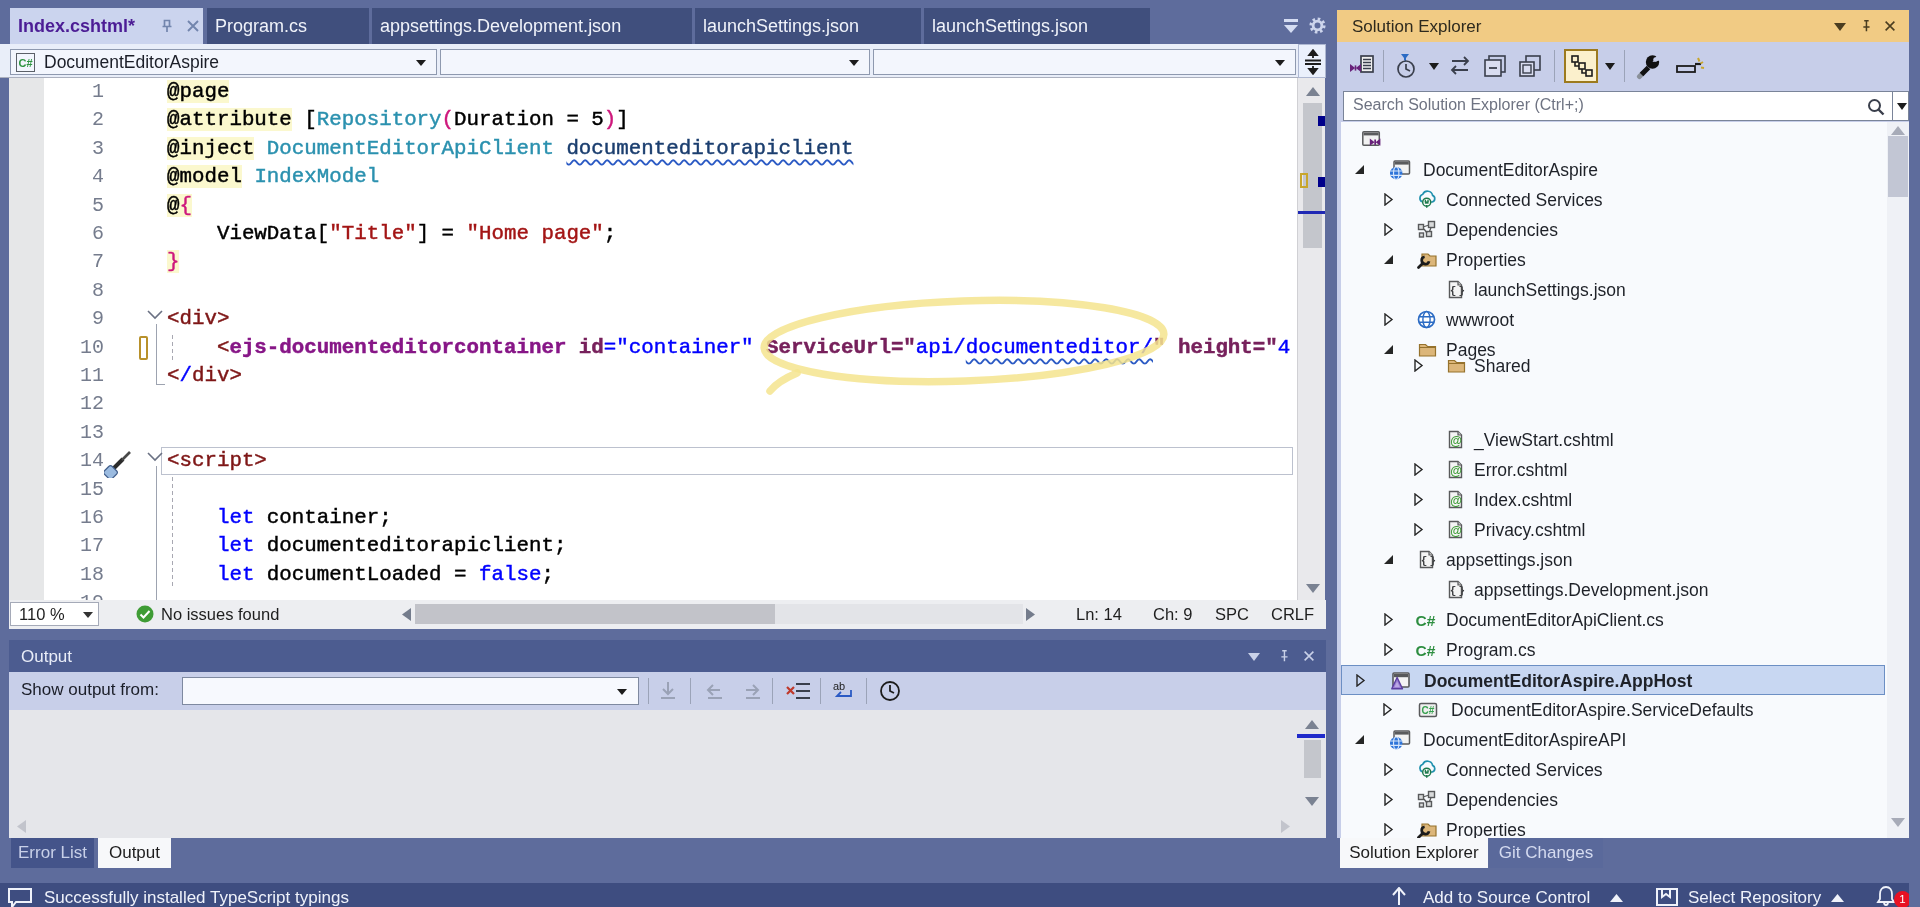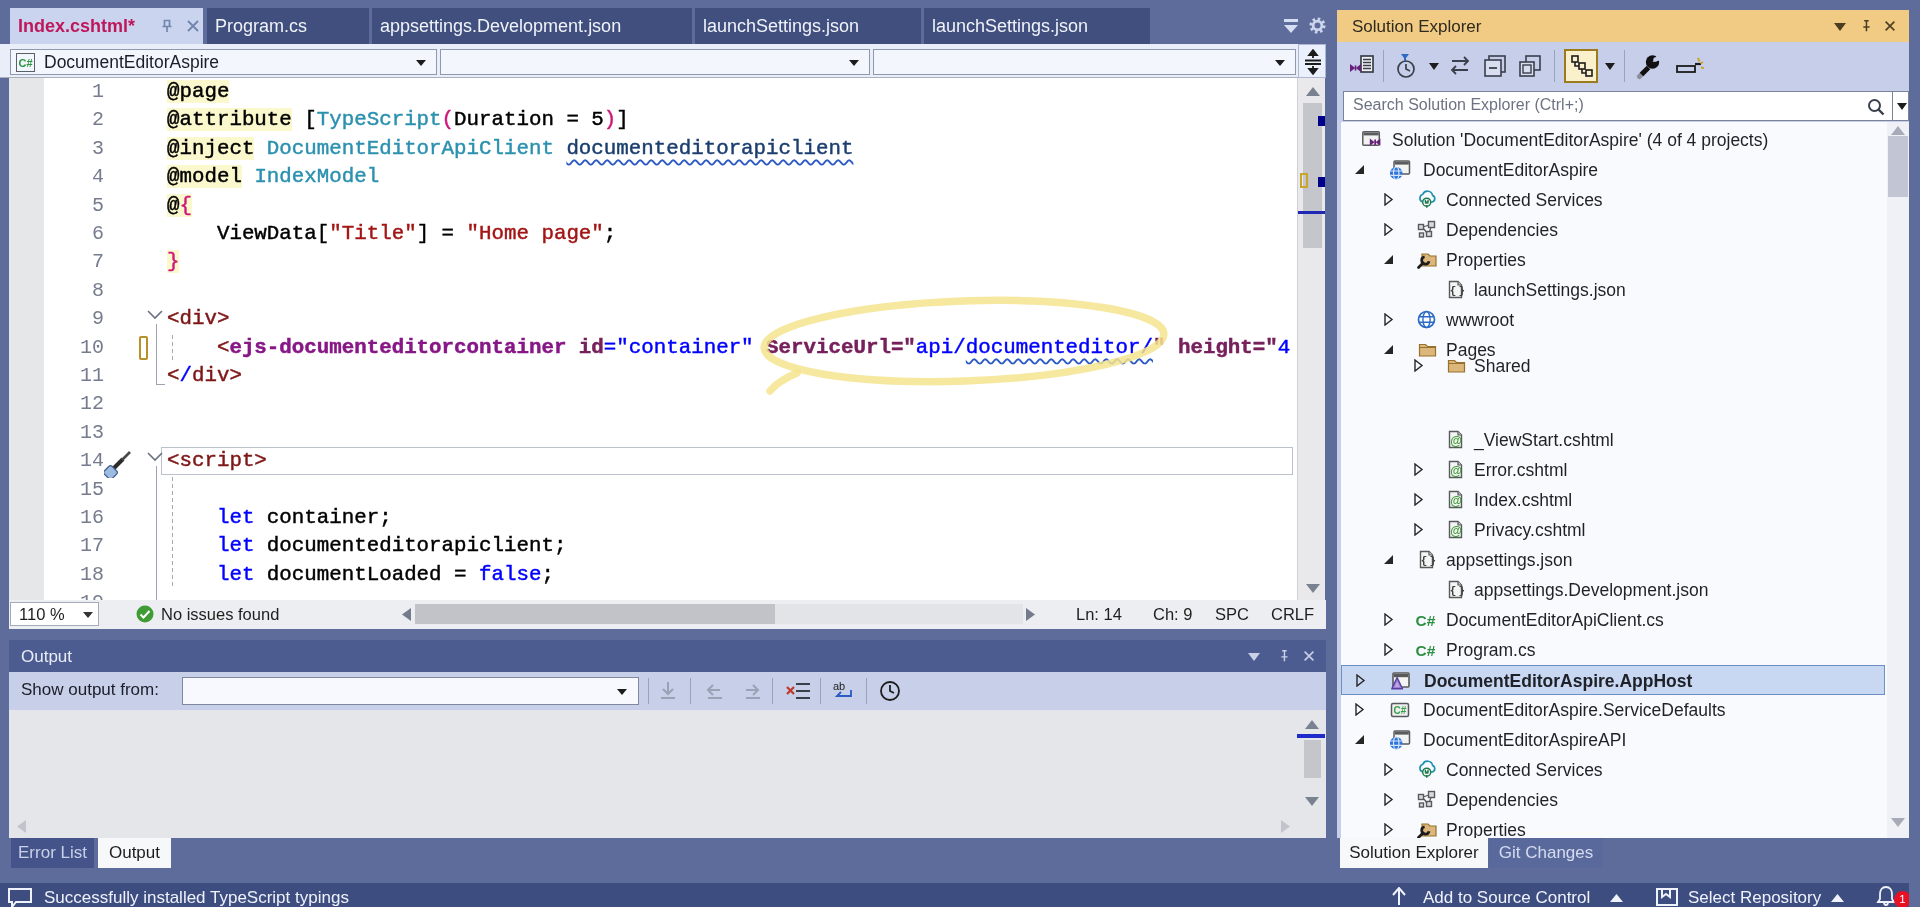--- a/index.html
+++ b/index.html
@@ -1,21 +1,21 @@
 <!DOCTYPE html>
 <html><head>
 <meta charset="utf-8">
 <style>
 * { margin:0; padding:0; box-sizing:border-box; }
 html,body { width:1920px; height:907px; overflow:hidden; }
 body { background:#5E6C9C; font-family:"Liberation Sans",sans-serif; position:relative; }
 .abs { position:absolute; }
 
 .tab { position:absolute; top:8px; height:36px; background:#404F7D; color:#F0F3FA; font-size:18px; line-height:36px; padding-left:8px; }
-.tab.active { background:#CBD4EE; color:#be185d; font-weight:bold; }
+.tab.active { background:#CBD4EE; color:#4c1d95; font-weight:bold; }
 
 #navbar { position:absolute; left:0; top:44px; width:1326px; height:34px; background:#E9EEF9; border-bottom:1px solid #ABB0BE; }
 .ddrop { position:absolute; top:5px; height:26px; background:#F3F6FD; border:1px solid #8E99AF; }
 .dda { position:absolute; top:10px; width:0; height:0; border-left:5px solid transparent; border-right:5px solid transparent; border-top:6px solid #1c1c1c; }
 
 #editor { position:absolute; left:0; top:78px; width:1325px; height:522px; background:#fff; overflow:hidden; }
 #ed-left { position:absolute; left:0; top:0; width:9px; height:522px; background:#5E6C9C; }
 #ed-margin { position:absolute; left:9px; top:0; width:35px; height:522px; background:#E6E7E8; }
 .lnum { position:absolute; left:0; width:104px; text-align:right; font-family:"Liberation Mono",monospace; font-size:20px; color:#757C8D; line-height:28.4px; }
 .cline { position:absolute; left:167px; font-family:"Liberation Mono",monospace; font-size:20.8px; line-height:28.4px; white-space:pre; color:#000; -webkit-text-stroke:0.45px currentColor; }
@@ -147,21 +147,21 @@
   <div class="abs" style="left:139px; top:258px; width:9px; height:24px; border:2px solid #B8912B; border-radius:2px;"></div>
 
   <svg class="abs" style="left:104px;top:370px;" width="30" height="30" viewBox="0 0 30 30">
       <path d="M8 22 L19 11" stroke="#2b2b2b" stroke-width="4"></path>
       <rect x="1" y="19" width="11" height="11" rx="2.5" fill="#9BBBE0" stroke="#44608C" stroke-width="1.2" transform="rotate(-45 6.5 24.5)"></rect>
       <path d="M18 12 L26 4" stroke="#4a4a4a" stroke-width="2.6" fill="none"></path>
       <path d="M24 2 L28 6 L25.5 3.5 Z" fill="#4a4a4a"></path>
     </svg>
 
   <div class="cline" style="top:0px;"><span class="rz">@page</span></div>
-  <div class="cline" style="top:28.4px;"><span class="rz">@attribute</span> [<span class="ty">TypeScript</span><span class="mg">(</span>Duration = 5<span class="mg">)</span>]</div>
+  <div class="cline" style="top:28.4px;"><span class="rz">@attribute</span> [<span class="ty">Repository</span><span class="mg">(</span>Duration = 5<span class="mg">)</span>]</div>
   <div class="cline" style="top:56.8px;"><span class="rz">@inject</span> <span class="ty">DocumentEditorApiClient</span> <span class="id2 sq">documenteditorapiclient</span></div>
   <div class="cline" style="top:85.2px;"><span class="rz">@model</span> <span class="ty">IndexModel</span></div>
   <div class="cline" style="top:113.6px;"><span class="rz">@<span class="mg">{</span></span></div>
   <div class="cline" style="top:142px;">    ViewData[<span class="st">"Title"</span>] = <span class="st">"Home page"</span>;</div>
   <div class="cline" style="top:170.4px;"><span class="rz"><span class="mg">}</span></span></div>
   <div class="cline" style="top:227.2px;"><span class="el">&lt;div&gt;</span></div>
   <div class="cline" style="top:255.6px;">    <span class="el">&lt;</span><span class="th">ejs-documenteditorcontainer</span> <span class="ta">id</span><span class="kw">="container"</span> <span class="ta">ServiceUrl="</span><span class="kw">api/<span class="sq2">documenteditor/</span></span><span class="ta">"</span> <span class="ta">height="</span><span class="kw">4</span></div>
   <div class="cline" style="top:284px;"><span class="el">&lt;</span><span class="kw">/</span><span class="el">div&gt;</span></div>
   <div class="cline" style="top:369.2px;"><span class="el">&lt;script&gt;</span></div>
   <div class="cline" style="top:426px;">    <span class="kw">let</span> container;</div>
@@ -477,21 +477,20 @@
   <div class="abs" style="left:548px; top:0px; width:1px; height:28px; background:#7A8499;"></div>
   <svg class="abs" style="left:553px;top:11px;" width="10" height="7" viewBox="0 0 10 7">
       <path d="M0 0 L10 0 L5 7 Z" fill="#1c1c1c"></path>
     </svg>
 </div>
 <div id="sep-tree">
 <div class="trow" style="top:3px;">
       <svg class="tic" style="left:21px">
         <use href="#i-sol"></use>
       </svg>
-      <span class="tl" style="left:51px;">Solution 'DocumentEditorAspire' (4 of 4 projects)</span>
     </div>
 <div class="trow" style="top:33px;">
       <svg class="tar" style="left:14px">
         <use href="#a-exp"></use>
       </svg>
       <svg class="tic" style="left:49px">
         <use href="#i-webproj"></use>
       </svg>
       <span class="tl" style="left:82px;">DocumentEditorAspire</span>
     </div>
@@ -623,21 +622,21 @@
     </div>
 <div class="trow sel" style="top:543px; width:544px;">
       <svg class="tar" style="left:14px">
         <use href="#a-col"></use>
       </svg>
       <svg class="tic" style="left:49px">
         <use href="#i-apphost"></use>
       </svg>
       <span class="tl" style="left:82px;">DocumentEditorAspire.AppHost</span>
     </div>
-<div class="trow" style="top:573px;">
+<div class="trow" style="top:573px;margin-left:28px;">
       <svg class="tar" style="left:14px">
         <use href="#a-col"></use>
       </svg>
       <svg class="tic" style="left:49px">
         <use href="#i-csproj"></use>
       </svg>
       <span class="tl" style="left:82px;">DocumentEditorAspire.ServiceDefaults</span>
     </div>
 <div class="trow" style="top:603px;">
       <svg class="tar" style="left:14px">

